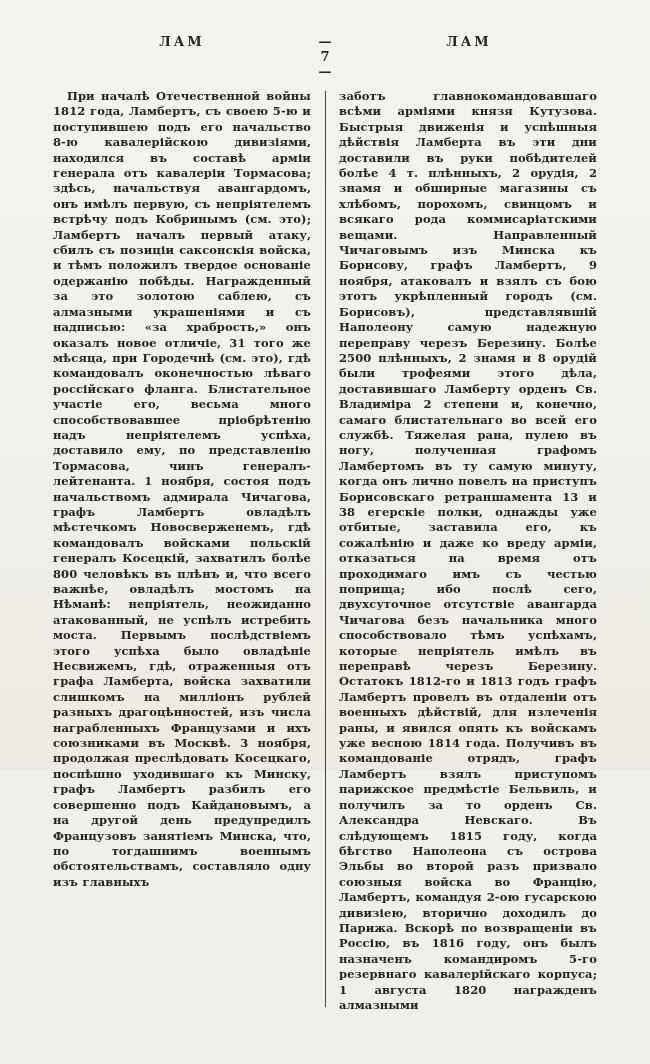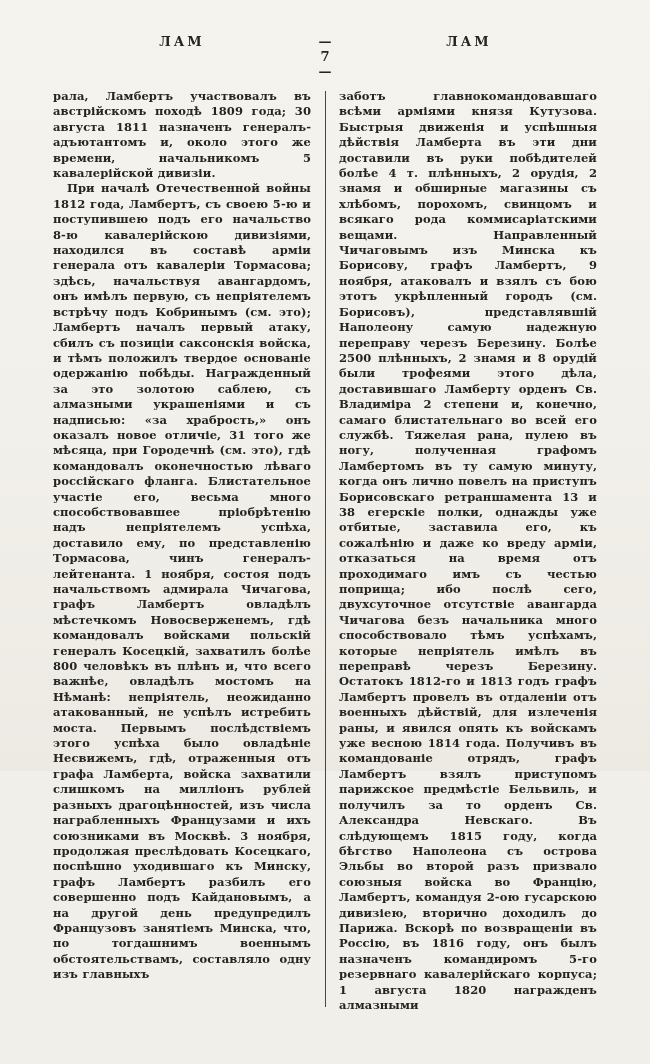--- a/index.html
+++ b/index.html
@@ -81,21 +81,20 @@
 
     <div class="page-header">
       <span class="running-title">ЛАМ</span>
       <span class="page-number">— 7 —</span>
       <span class="running-title">ЛАМ</span>
     </div>
 
     <div class="columns">
 
       <div class="column">
-        <p>рала, Ламбертъ участвовалъ въ австрійскомъ походѣ 1809 года; 30 августа 1811 назначенъ генералъ-адъютантомъ и, около этого же времени, начальникомъ 5 кавалерійской дивизіи.</p>
         <p class="indented">При началѣ Отечественной войны 1812 года, Ламбертъ, съ своею 5-ю и поступившею подъ его начальство 8-ю кавалерійскою дивизіями, находился въ составѣ арміи генерала отъ кавалеріи Тормасова; здѣсь, начальствуя авангардомъ, онъ имѣлъ первую, съ непріятелемъ встрѣчу подъ Кобринымъ (см. это); Ламбертъ началъ первый атаку, сбилъ съ позиціи саксонскія войска, и тѣмъ положилъ твердое основаніе одержанію побѣды. Награжденный за это золотою саблею, съ алмазными украшеніями и съ надписью: «за храбрость,» онъ оказалъ новое отличіе, 31 того же мѣсяца, при Городечнѣ (см. это), гдѣ командовалъ оконечностью лѣваго россійскаго фланга. Блистательное участіе его, весьма много способствовавшее пріобрѣтенію надъ непріятелемъ успѣха, доставило ему, по представленію Тормасова, чинъ генералъ-лейтенанта. 1 ноября, состоя подъ начальствомъ адмирала Чичагова, графъ Ламбертъ овладѣлъ мѣстечкомъ Новосверженемъ, гдѣ командовалъ войсками польскій генералъ Косецкій, захватилъ болѣе 800 человѣкъ въ плѣнъ и, что всего важнѣе, овладѣлъ мостомъ на Нѣманѣ: непріятель, неожиданно атакованный, не успѣлъ истребить моста. Первымъ послѣдствіемъ этого успѣха было овладѣніе Несвижемъ, гдѣ, отраженныя отъ графа Ламберта, войска захватили слишкомъ на милліонъ рублей разныхъ драгоцѣнностей, изъ числа награбленныхъ Французами и ихъ союзниками въ Москвѣ. 3 ноября, продолжая преслѣдовать Косецкаго, поспѣшно уходившаго къ Минску, графъ Ламбертъ разбилъ его совершенно подъ Кайдановымъ, а на другой день предупредилъ Французовъ занятіемъ Минска, что, по тогдашнимъ военнымъ обстоятельствамъ, составляло одну изъ главныхъ</p>
       </div>
 
       <div class="column-divider"></div>
 
       <div class="column">
         <p>заботъ главнокомандовавшаго всѣми арміями князя Кутузова. Быстрыя движенія и успѣшныя дѣйствія Ламберта въ эти дни доставили въ руки побѣдителей болѣе 4 т. плѣнныхъ, 2 орудія, 2 знамя и обширные магазины съ хлѣбомъ, порохомъ, свинцомъ и всякаго рода коммисаріатскими вещами. Направленный Чичаговымъ изъ Минска къ Борисову, графъ Ламбертъ, 9 ноября, атаковалъ и взялъ съ бою этотъ укрѣпленный городъ (см. Борисовъ), представлявшій Наполеону самую надежную переправу черезъ Березину. Болѣе 2500 плѣнныхъ, 2 знамя и 8 орудій были трофеями этого дѣла, доставившаго Ламберту орденъ Св. Владиміра 2 степени и, конечно, самаго блистательнаго во всей его службѣ. Тяжелая рана, пулею въ ногу, полученная графомъ Ламбертомъ въ ту самую минуту, когда онъ лично повелъ на приступъ Борисовскаго ретраншамента 13 и 38 егерскіе полки, однажды уже отбитые, заставила его, къ сожалѣнію и даже ко вреду арміи, отказаться на время отъ проходимаго имъ съ честью поприща; ибо послѣ сего, двухсуточное отсутствіе авангарда Чичагова безъ начальника много способствовало тѣмъ успѣхамъ, которые непріятель имѣлъ въ переправѣ черезъ Березину. Остатокъ 1812-го и 1813 годъ графъ Ламбертъ провелъ въ отдаленіи отъ военныхъ дѣйствій, для излеченія раны, и явился опять къ войскамъ уже весною 1814 года. Получивъ въ командованіе отрядъ, графъ Ламбертъ взялъ приступомъ парижское предмѣстіе Бельвиль, и получилъ за то орденъ Св. Александра Невскаго. Въ слѣдующемъ 1815 году, когда бѣгство Наполеона съ острова Эльбы во второй разъ призвало союзныя войска во Францію, Ламбертъ, командуя 2-ою гусарскою дивизіею, вторично доходилъ до Парижа. Вскорѣ по возвращеніи въ Россію, въ 1816 году, онъ былъ назначенъ командиромъ 5-го резервнаго кавалерійскаго корпуса; 1 августа 1820 награжденъ алмазными</p>
       </div>
 
     </div>

